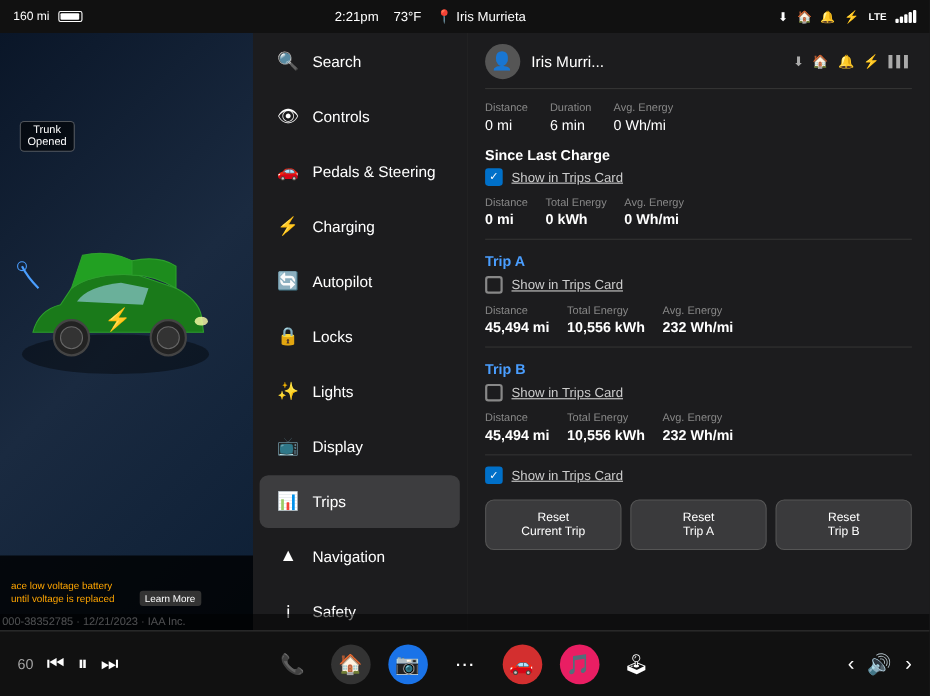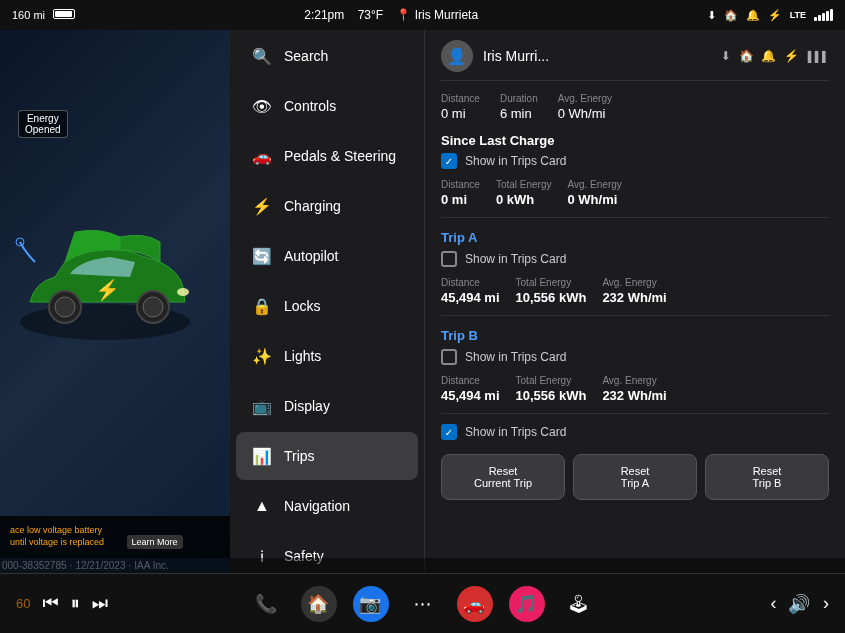--- a/index.html
+++ b/index.html
@@ -21,21 +21,21 @@
       height: 30px;
       background: #111;
       display: flex;
       align-items: center;
       justify-content: space-between;
       padding: 0 12px;
       z-index: 100;
     }
     .status-left {
       display: flex;
-      align-items: flex-start;
+      align-items: center;
       gap: 8px;
       color: #fff;
       font-size: 11px;
     }
     .status-center {
       color: #fff;
       font-size: 12px;
       font-weight: 500;
     }
     .status-right {
@@ -94,25 +94,25 @@
       background: rgba(0,0,0,0.6);
       border: 1px solid rgba(255,255,255,0.3);
       border-radius: 4px;
       padding: 2px 6px;
       color: #fff;
       font-size: 10px;
       text-align: center;
     }
     .low-battery-warning {
       position: absolute;
-      bottom: 15px;
+      bottom: 0;
       left: 0;
       right: 0;
       background: rgba(0,0,0,0.8);
-      padding: 9px 10px;
+      padding: 22px 10px;
       color: #ffa500;
       font-size: 9px;
     }
     .learn-more-btn {
       display: inline-block;
       background: #333;
       color: #fff;
       font-size: 9px;
       padding: 2px 5px;
       border-radius: 3px;
@@ -246,20 +246,21 @@
       display: flex;
       align-items: center;
       justify-content: center;
       color: #fff;
       font-size: 10px;
       flex-shrink: 0;
     }
     .checkbox-label {
       color: #ccc;
       font-size: 12px;
+      text-decoration: underline;
     }
 
     
     .data-grid {
       display: flex;
       gap: 16px;
       margin-bottom: 10px;
     }
     .data-cell {
       display: flex;
@@ -356,21 +357,21 @@
       align-items: center;
       justify-content: center;
       font-size: 18px;
       cursor: pointer;
       color: #fff;
     }
     .taskbar-icon.colored {
       background: #333;
     }
     .taskbar-text {
-      color: #a16207;
+      color: #a3a3a3;
       font-size: 13px;
     }
     .media-controls {
       display: flex;
       align-items: center;
       gap: 12px;
       color: #fff;
       font-size: 18px;
     }
 
@@ -468,21 +469,21 @@
       <ellipse cx="178" cy="80" rx="6" ry="4" fill="#ffffaa" opacity="0.8"></ellipse>
 
       <text x="90" y="85" fill="#44ff44" font-size="20" font-weight="bold">⚡</text>
 
       <path d="M30 50 Q20 40 15 30" stroke="#4a9eff" stroke-width="2" fill="none"></path>
       <circle cx="15" cy="30" r="4" fill="none" stroke="#4a9eff" stroke-width="1"></circle>
     </svg>
   </div>
 
   <div class="trunk-label">
-    <div>Energy</div>
+    <div>Trunk</div>
     <div>Opened</div>
   </div>
 
   <div class="low-battery-warning">
     <span>ace low voltage battery</span>
     <br>
     <span>until voltage is replaced</span>
     <span class="learn-more-btn">Learn More</span>
   </div>
 </div>

